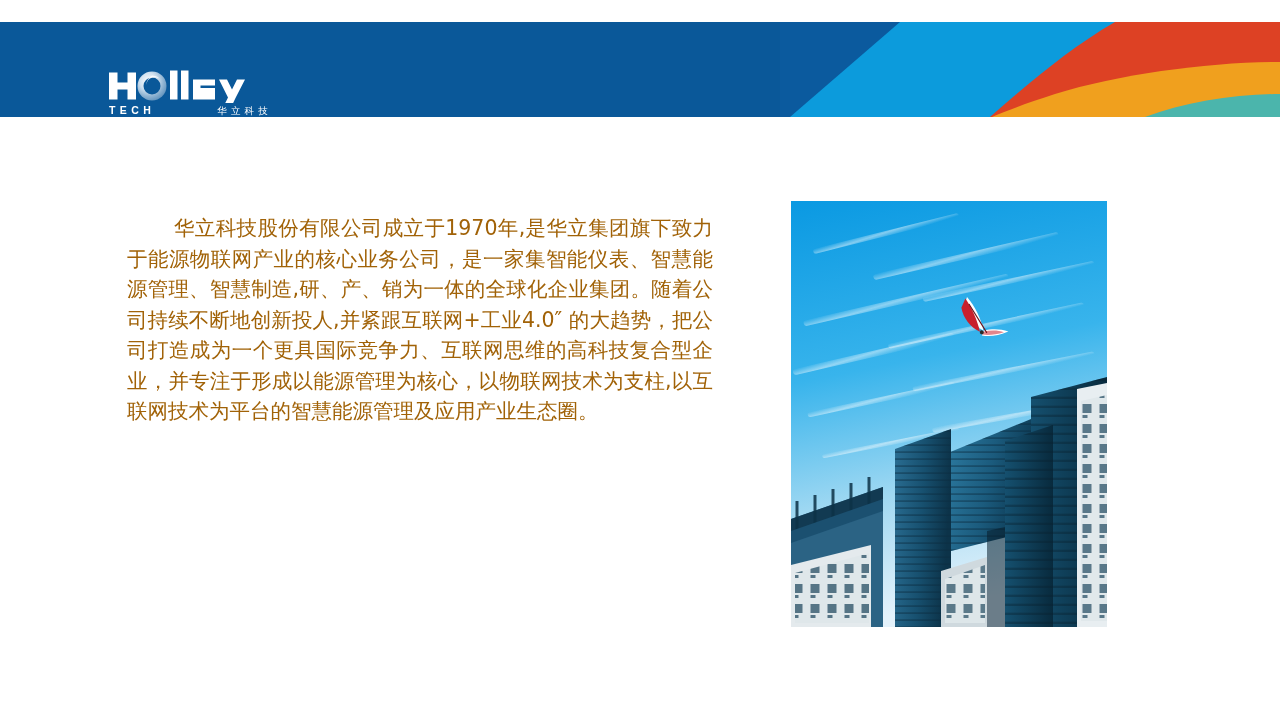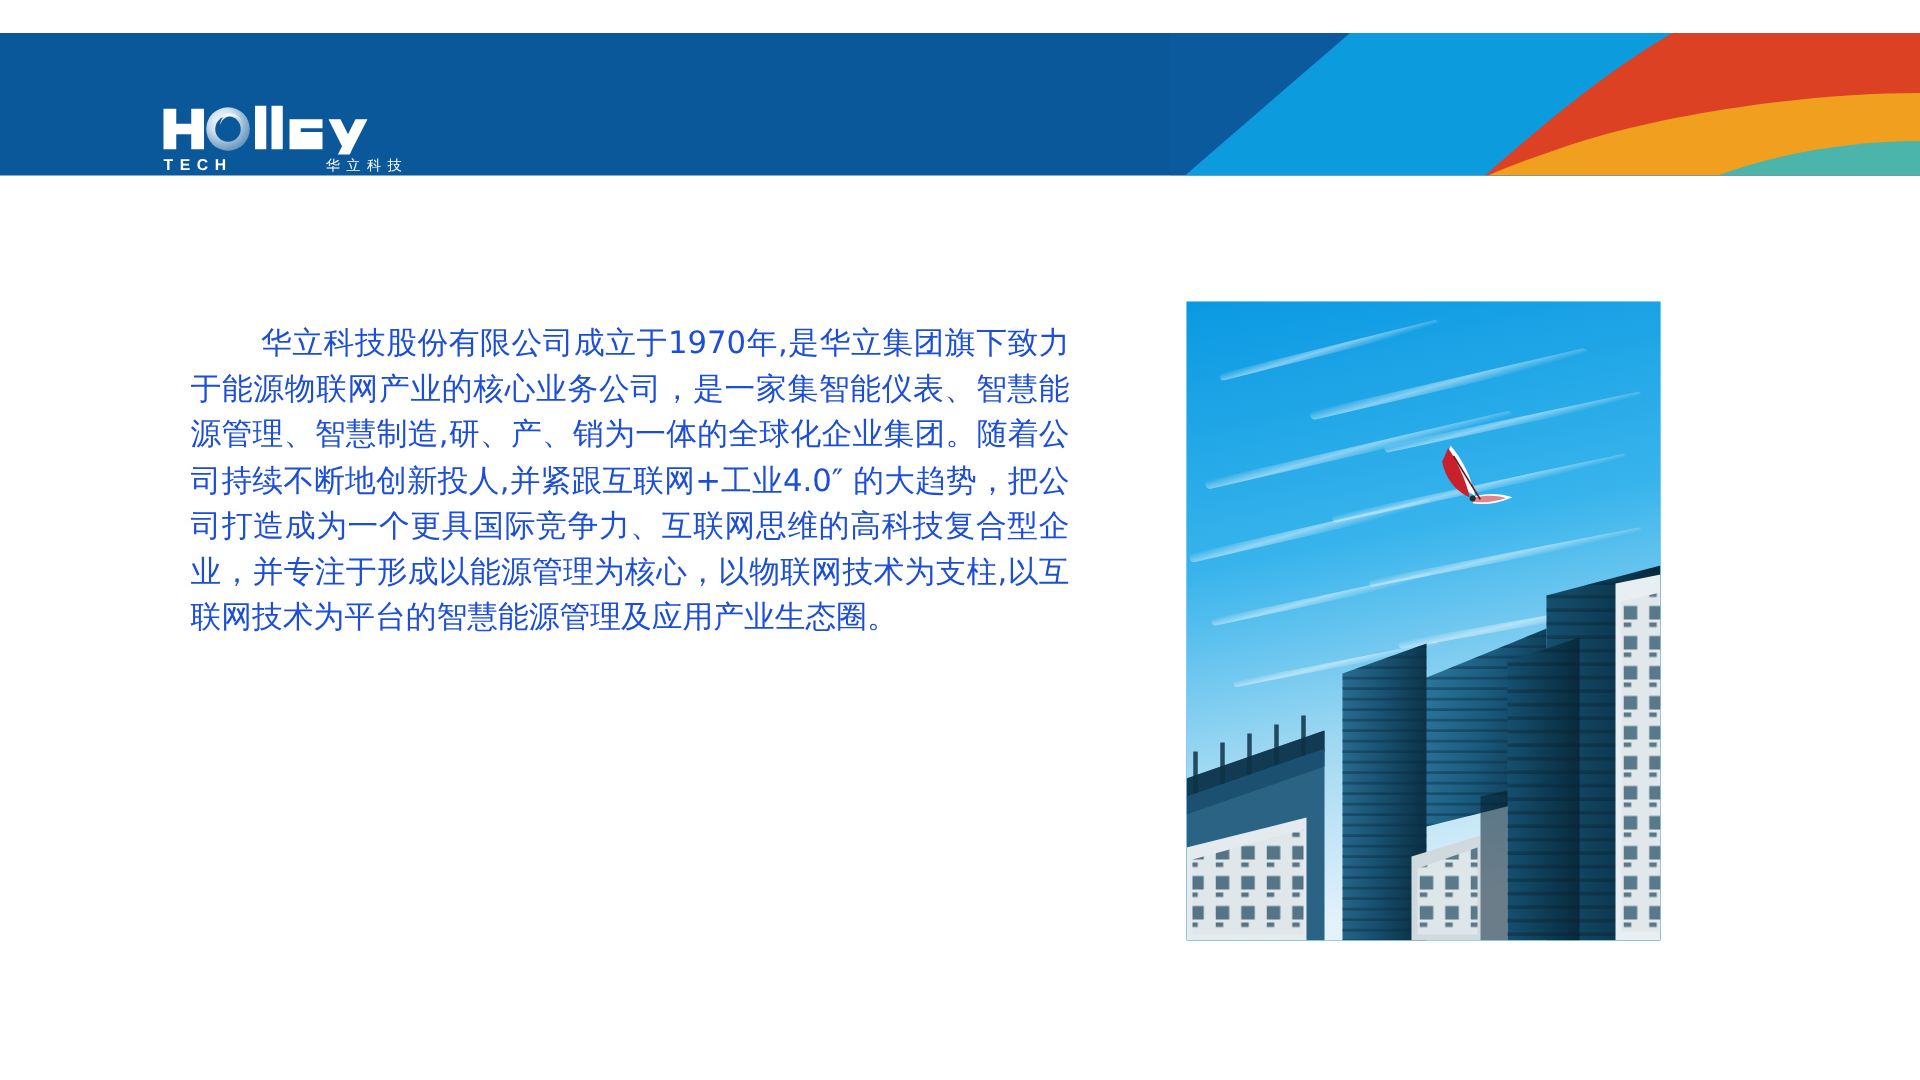--- a/index.html
+++ b/index.html
@@ -101,21 +101,21 @@
 
   
   #body-text {
     position: absolute;
     left: 127px;
     top: 213px;
     width: 586px;
     font-family: "DejaVu Sans", "Liberation Sans", sans-serif;
     font-size: 20.5px;
     line-height: 30.5px;
-    color: #1d4ed8;
+    color: #a16207;
     text-align: justify;
     text-justify: inter-character;
     text-indent: 47px;
     letter-spacing: 0px;
     word-break: break-all;
   }
 
   
   #photo-frame {
     position: absolute;

